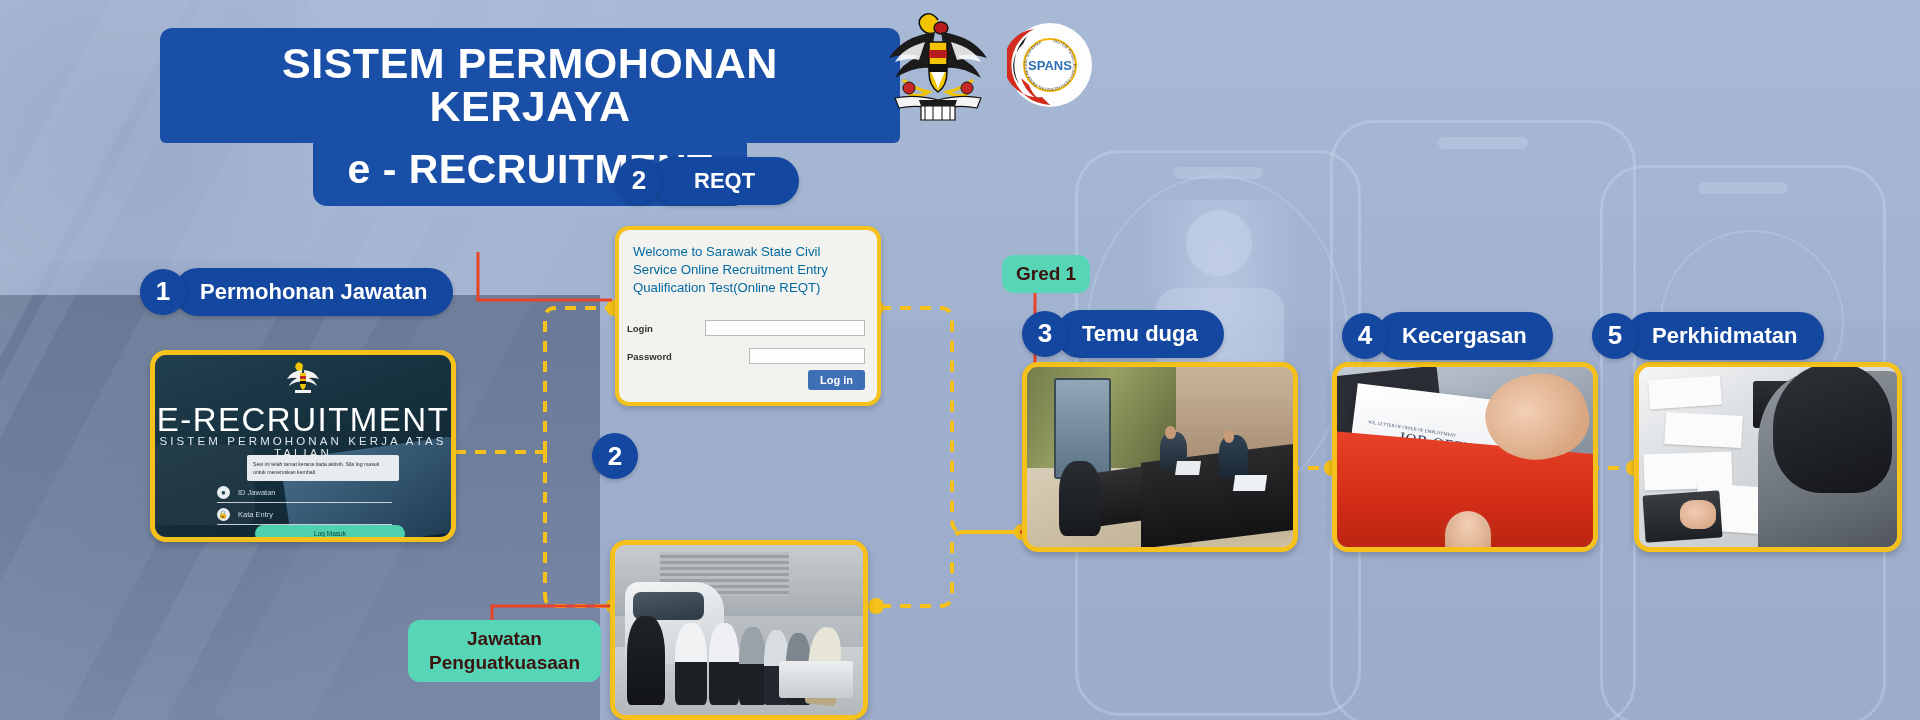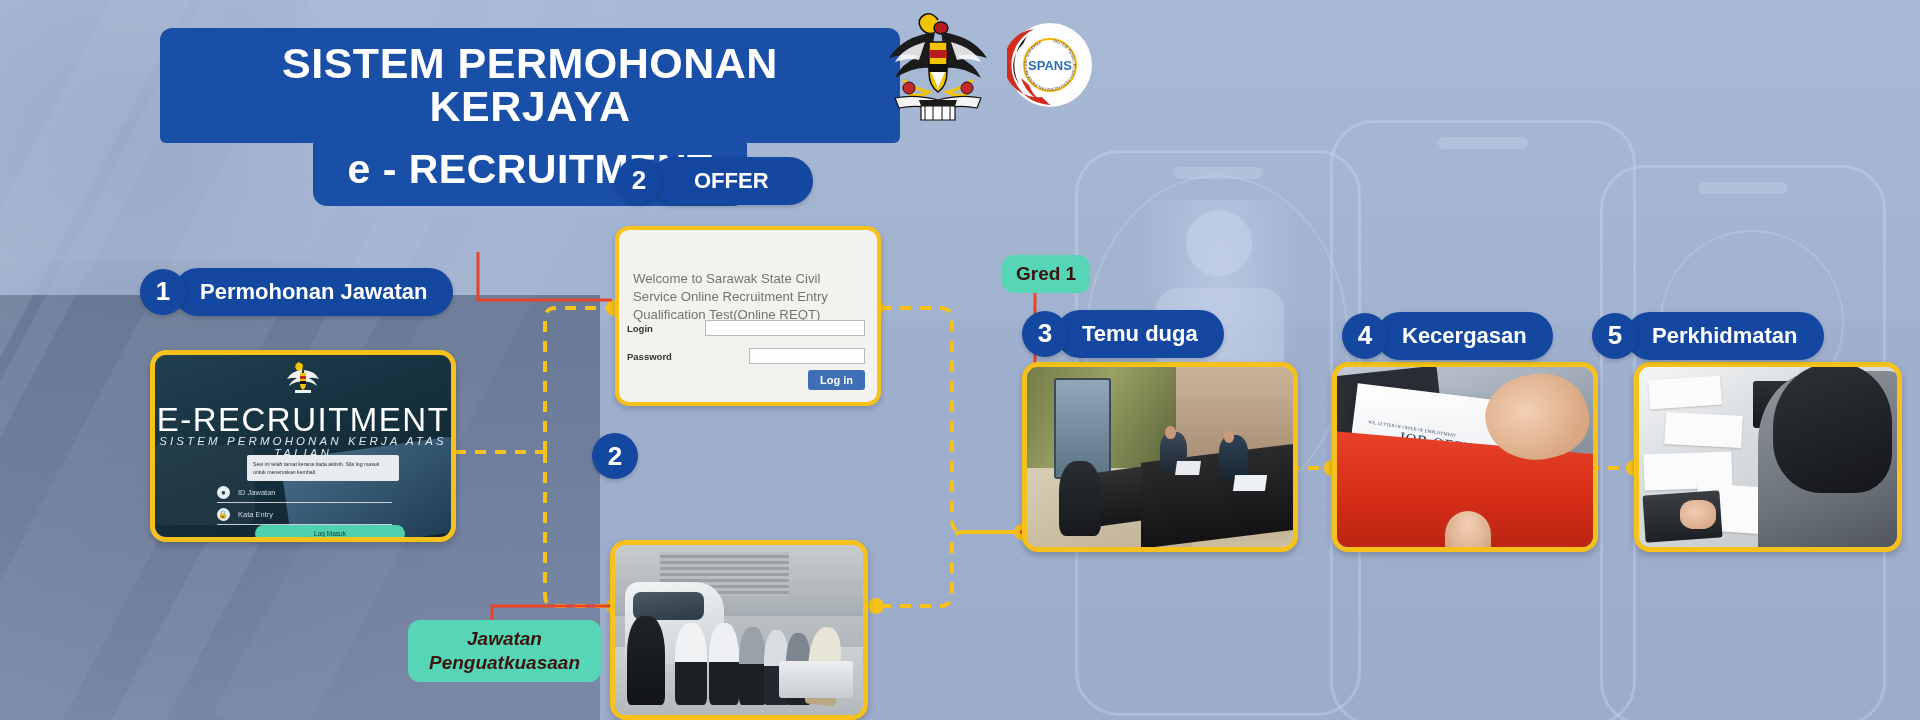--- a/index.html
+++ b/index.html
@@ -72,38 +72,38 @@
       box-shadow:0 3px 7px rgba(0,0,0,.22);background:#fdba74;}
   .card .inner{position:absolute;inset:0;overflow:hidden;}
 
   
   .erec{background:linear-gradient(160deg,#21404f 0%,#16303d 45%,#0e2430 100%);}
   .erec .eshape{position:absolute;background:rgba(255,255,255,.05);border-radius:10px;}
   .erec .crest{position:absolute;left:50%;transform:translateX(-50%);top:6px;font-size:30px;line-height:1;}
   .erec .t1{position:absolute;left:0;right:0;top:46px;text-align:center;color:#fff;
       font-size:33px;letter-spacing:1.5px;font-weight:300;}
   .erec .t2{position:absolute;left:0;right:0;top:80px;text-align:center;color:#dfe7ec;
-      font-size:11.5px;letter-spacing:3.1px;font-style:italic;}
+      font-size:11.5px;letter-spacing:3.1px;}
   .erec .msg{position:absolute;left:92px;top:100px;width:140px;background:#e9ecee;color:#273039;
       font-size:5.2px;line-height:1.55;padding:5px 6px;border-radius:2px;}
   .erec .fld{position:absolute;left:62px;width:175px;display:flex;align-items:center;gap:8px;
       border-bottom:1px solid rgba(255,255,255,.75);padding-bottom:3px;color:#cfd9e2;font-size:7.5px;}
   .erec .fld .ic{width:13px;height:13px;border-radius:50%;background:#e9eef3;color:#1d3a4a;
       display:flex;align-items:center;justify-content:center;font-size:8px;}
   .erec .btn{position:absolute;left:100px;width:150px;height:17px;border-radius:9px;
       background:#4fd0b0;color:#0d3b33;font-size:6.5px;display:flex;align-items:center;justify-content:center;}
   .erec .tabletshape{position:absolute;right:-10px;bottom:-6px;width:175px;height:95px;
       background:linear-gradient(150deg,rgba(110,160,200,.55),rgba(60,100,140,.35));
       transform:rotate(-8deg);border-radius:6px;}
 
   
   .reqt{position:absolute;left:615px;top:226px;width:258px;height:172px;z-index:6;
       border:4px solid #f5c11a;border-radius:14px;background:#f2f2ee;
       box-shadow:0 3px 7px rgba(0,0,0,.2);}
-  .reqt .welcome{position:absolute;left:14px;top:13px;right:12px;color:#737373;font-size:13.2px;line-height:1.35;margin-top:27px;}
+  .reqt .welcome{position:absolute;left:14px;top:13px;right:12px;color:#0369a1;font-size:13.2px;line-height:1.35;}
   .reqt .row{position:absolute;left:8px;right:12px;display:flex;align-items:center;}
   .reqt .row .lbl{width:78px;font-size:9.5px;color:#333;font-weight:bold;}
   .reqt .row .inp{flex:1;height:14px;background:#fdfdfd;border:1px solid #b9b9b9;}
   .reqt .login-btn{position:absolute;right:12px;bottom:12px;background:#3f6fb5;color:#fff;
       font-size:11px;font-weight:bold;padding:4px 12px;border-radius:3px;}
 
   
   .ph-interview{background:linear-gradient(180deg,#b9a06a 0%,#8d7c52 35%,#cdbfa2 100%);}
   .iv-wall{position:absolute;left:0;top:0;width:58%;height:66%;
       background:linear-gradient(120deg,#6d7a45,#97a163 40%,#4f5a32 100%);opacity:.92;}
@@ -323,21 +323,21 @@
         <span class="ic">🔒</span>
         <span>Kata Entry</span>
       </div>
       <div class="btn" style="top:170px;">Log Masuk</div>
     </div>
   </div>
 
 
   <div class="badge" style="left:616px;top:157px;">
     <div class="num">2</div>
-    <div class="pill" style="padding:11px 44px;">OFFER</div>
+    <div class="pill" style="padding:11px 44px;">REQT</div>
   </div>
 
   <div class="reqt">
     <div class="welcome">Welcome to Sarawak State Civil Service Online Recruitment Entry Qualification Test(Online REQT)</div>
     <div class="row" style="top:90px;">
       <span class="lbl">Login</span>
       <span class="inp"></span>
     </div>
     <div class="row" style="top:118px;gap:44px;">
       <span class="lbl">Password</span>
@@ -362,21 +362,21 @@
       <div class="pr-man" style="left:24%;width:13%;height:48%;background:linear-gradient(180deg,#f0f2f4 0 48%,#1c1f23 48%);"></div>
       <div class="pr-man" style="left:38%;width:12%;height:48%;background:linear-gradient(180deg,#eef0f3 0 48%,#1c1f23 48%);"></div>
       <div class="pr-man" style="left:50%;width:11%;height:46%;background:linear-gradient(180deg,#9aa2a9 0 48%,#1c1f23 48%);"></div>
       <div class="pr-man" style="left:60%;width:10%;height:44%;background:linear-gradient(180deg,#d8dde1 0 48%,#232830 48%);"></div>
       <div class="pr-man" style="left:69%;width:10%;height:42%;background:linear-gradient(180deg,#7d868e 0 48%,#1e2227 48%);"></div>
       <div class="pr-man" style="left:78%;width:13%;height:46%;background:linear-gradient(180deg,#e7e4d8 0 46%,#b8a984 46%);transform:rotate(6deg);"></div>
       <div class="pr-table"></div>
     </div>
   </div>
 
-  <div class="tag" style="left:408px;top:620px;width:165px;font-style:italic;">Jawatan Penguatkuasaan</div>
+  <div class="tag" style="left:408px;top:620px;width:165px;">Jawatan Penguatkuasaan</div>
 
   <div class="tag" style="left:1002px;top:255px;">Gred 1</div>
 
   <div class="badge" style="left:1022px;top:310px;">
     <div class="num">3</div>
     <div class="pill">Temu duga</div>
   </div>
 
   <div class="card" style="left:1022px;top:362px;width:266px;height:180px;">
     <div class="inner ph-interview">

